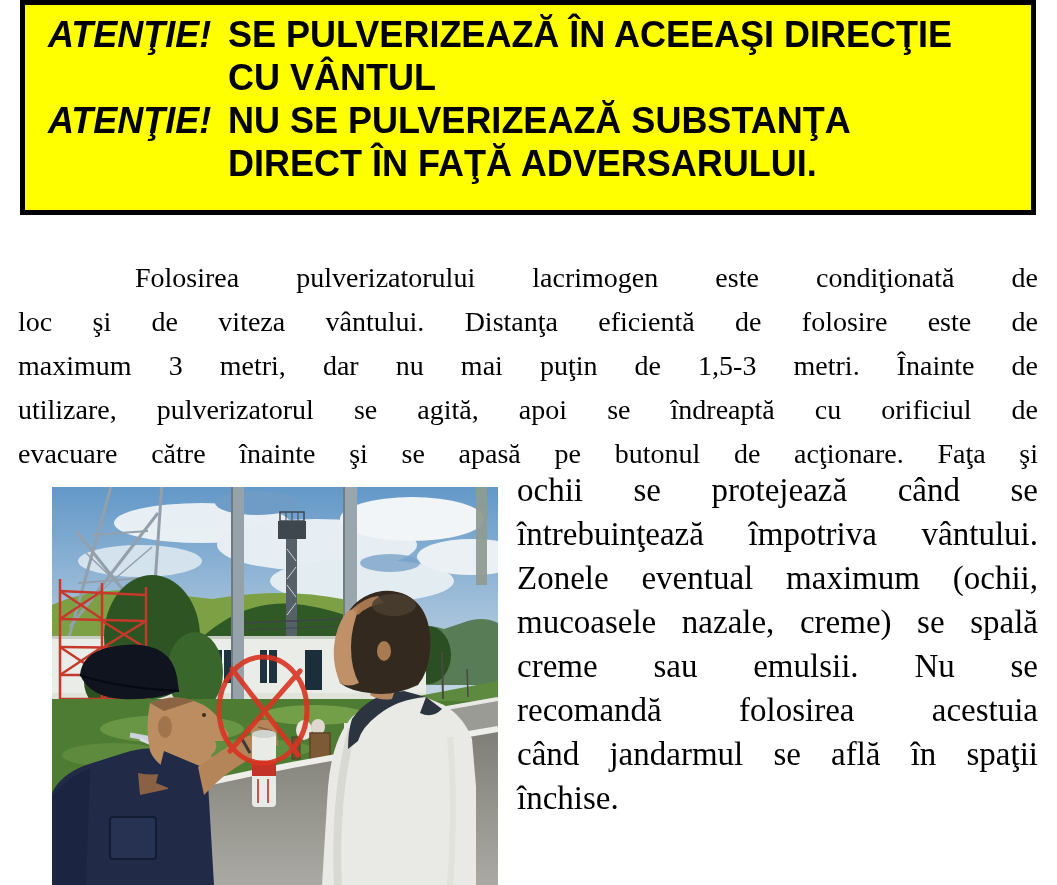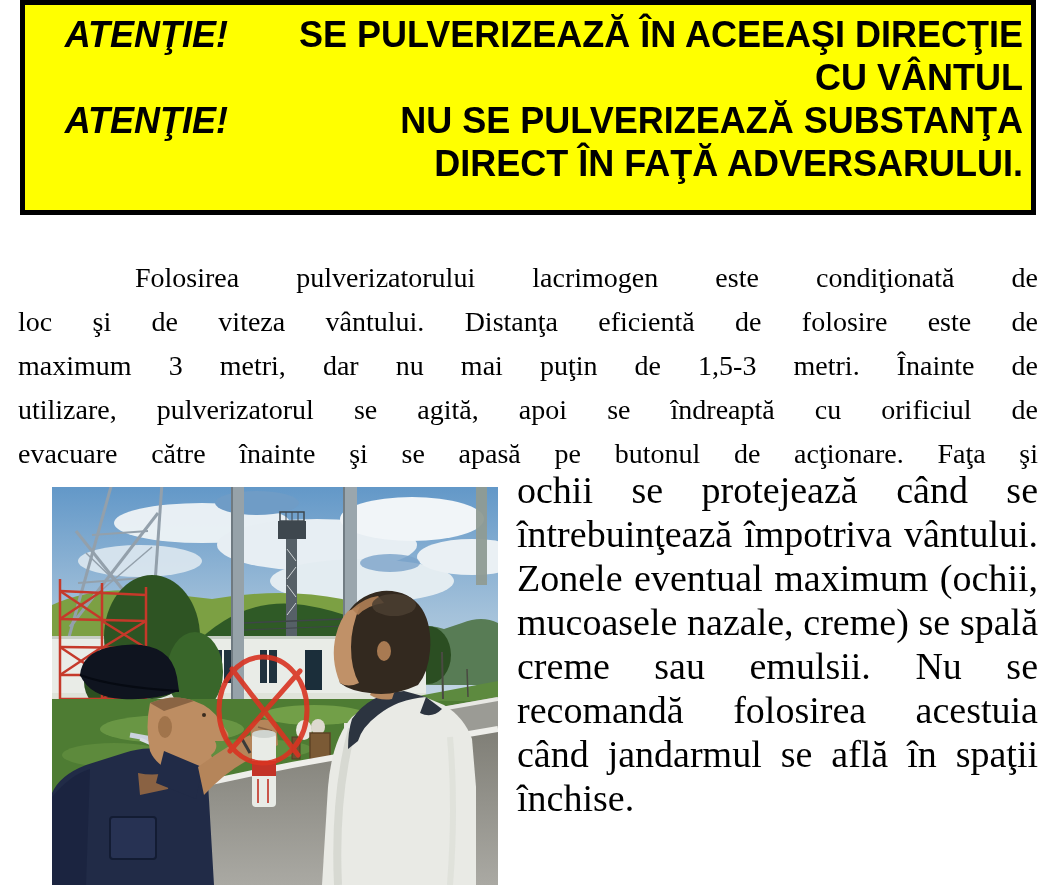--- a/index.html
+++ b/index.html
@@ -10,35 +10,35 @@
   .page{padding:0 19px 0 18px;}
 
   
   .warning{
     box-sizing:border-box;margin-left:2px;width:1016px;height:215px;
     border:5px solid #000;background:#ffff00;
     padding:8px 8px 0 23px;
     font-family:"Liberation Sans",sans-serif;font-weight:bold;
     font-size:36px;line-height:43px;
   }
-  .wrow{display:flex;text-align:right;}
+  .wrow{display:flex;}
   .wlabel{flex:0 0 180px;font-style:italic;white-space:nowrap;}
   .wtext{flex:1;min-width:0;}
   .wline{white-space:nowrap;}
 
   
   .para1{margin-top:41px;font-size:28px;line-height:44px;}
   .jline{text-align:justify;text-align-last:justify;}
   .jline.first{text-indent:117px;}
   .jline.left-last{text-align:right;text-align-last:left;}
 
   .photo-row{display:flex;align-items:flex-start;}
   .photo{flex:0 0 446px;margin-left:34px;margin-right:19px;margin-top:11px;height:398px;}
   .photo svg{display:block;}
-  .para2{flex:1;min-width:0;font-size:38px;line-height:44px;margin-top:-8px;}
+  .para2{flex:1;min-width:0;font-size:33px;line-height:44px;margin-top:-8px;}
 </style>
 </head>
 <body>
 
 <div class="page">
 
   <div class="warning">
     <div class="wrow">
       <div class="wlabel">ATENŢIE!</div>
       <div class="wtext">

